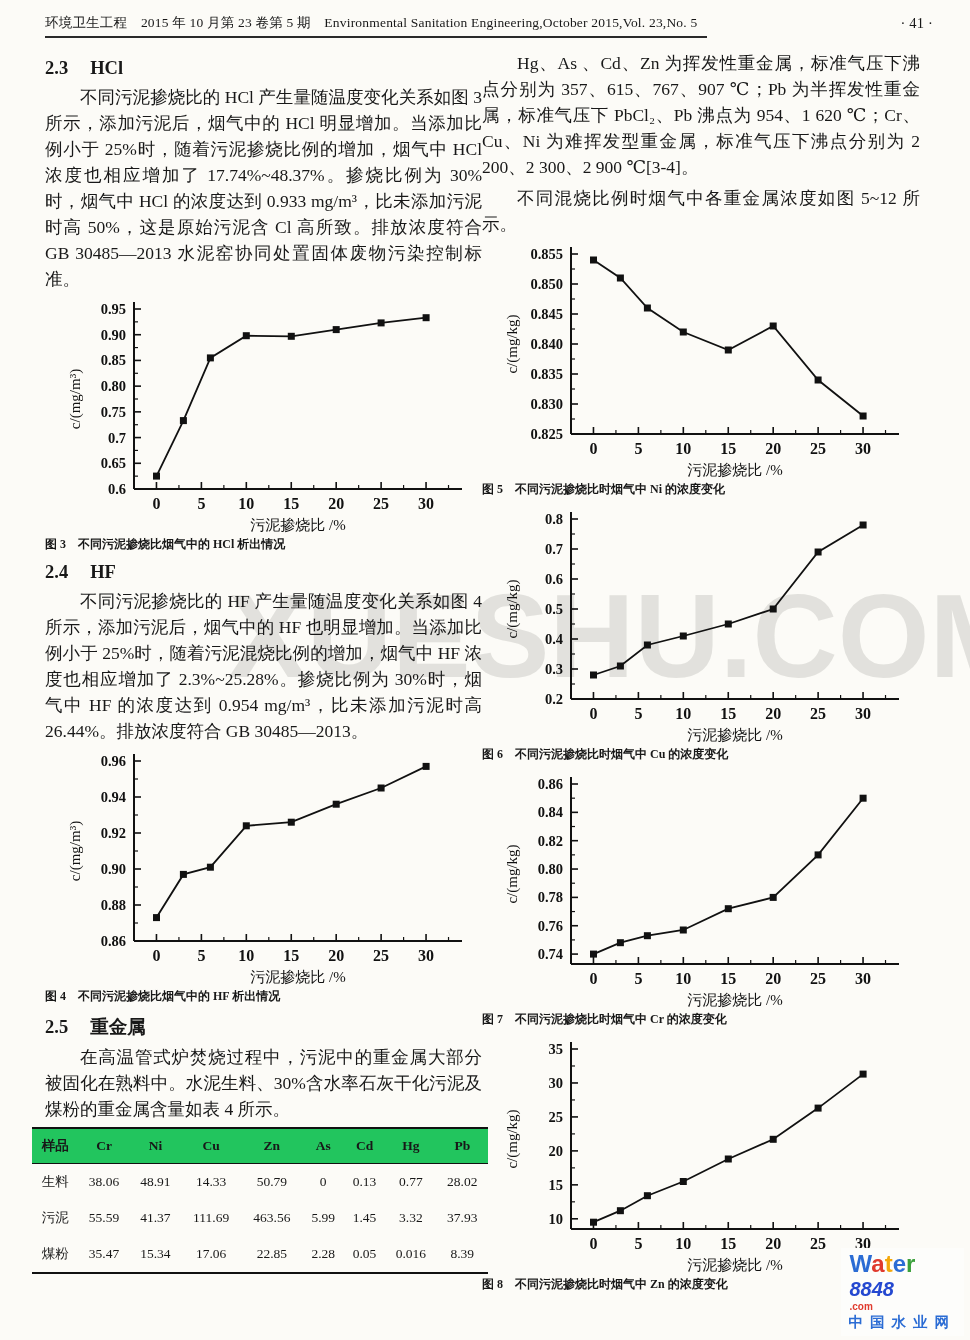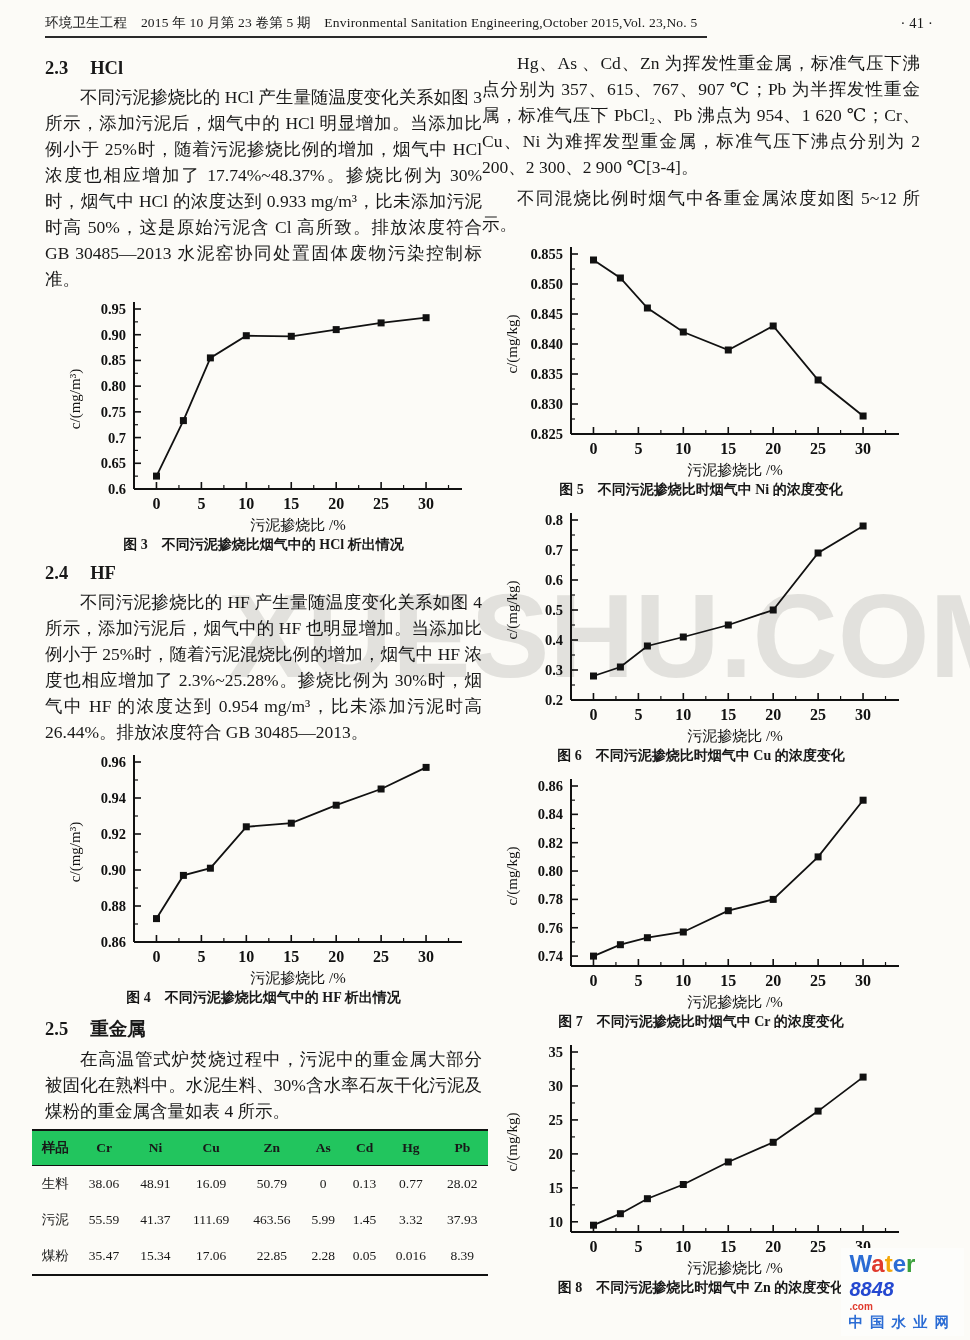--- a/index.html
+++ b/index.html
@@ -27,21 +27,21 @@
   .header-rule{height:2px;background:#2a2a2a;width:662px;margin-top:4px;}
   .columns{display:flex;gap:0;margin-top:12px;}
   .col-left{width:437px;flex:none;}
   .col-right{width:438px;flex:none;}
   h3.section{font-size:18.5px;font-weight:700;margin:8px 0 5px;}
   h3.section .sec-num{margin-right:22px;}
   p.body{font-size:17.5px;line-height:26px;text-align:justify;
     text-indent:2em;margin:0 0 5px;}
   figure{margin:4px 0 0;text-align:center;}
   svg.chart{display:block;margin:0 auto;}
-  .fig-caption{font-weight:700;font-size:14px;text-align:center;margin:1px 0 9px;}
+  .fig-caption{font-weight:700;font-size:12px;text-align:left;margin:1px 0 9px;}
   .tick{font-family:"Liberation Serif","DejaVu Serif",serif;font-size:14.5px;font-weight:700;fill:#111;}
   .xtick{font-size:16px;}
   .axis-label{font-family:"Liberation Serif","DejaVu Serif",serif;font-size:15px;fill:#111;}
   .table-caption{display:flex;justify-content:center;align-items:baseline;gap:16px;
     font-size:15px;margin:6px 0 4px;}
   .table-caption .cap-text{font-weight:700;}
   table.t4{border-collapse:collapse;width:456px;margin-left:-13px;
     font-size:13.5px;border-top:2.5px solid #111;border-bottom:2.5px solid #111;}
   table.t4 thead tr{background:#22c55e;border-bottom:1.5px solid #111;}
   table.t4 th{font-weight:700;padding:8px 2px;text-align:center;}
@@ -218,21 +218,21 @@
                 <th>Cd</th>
                 <th>Hg</th>
                 <th>Pb</th>
               </tr>
             </thead>
           <tbody>
               <tr>
                 <td>生料</td>
                 <td>38.06</td>
                 <td>48.91</td>
-                <td>16.09</td>
+                <td>14.33</td>
                 <td>50.79</td>
                 <td>0</td>
                 <td>0.13</td>
                 <td>0.77</td>
                 <td>28.02</td>
               </tr>
               <tr>
                 <td>污泥</td>
                 <td>55.59</td>
                 <td>41.37</td>

